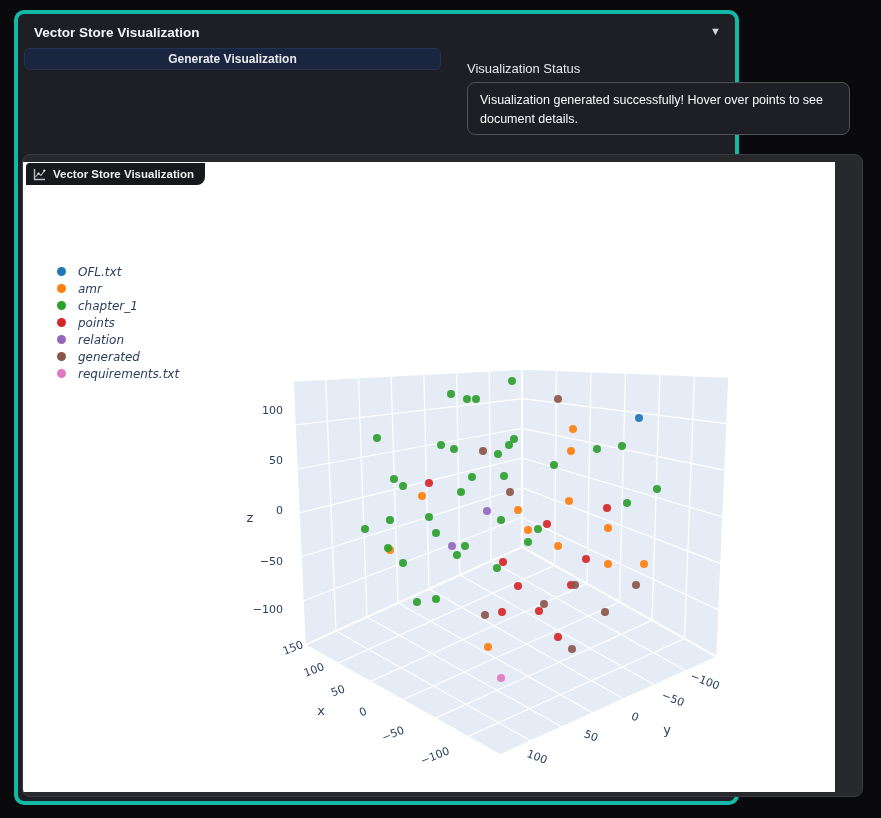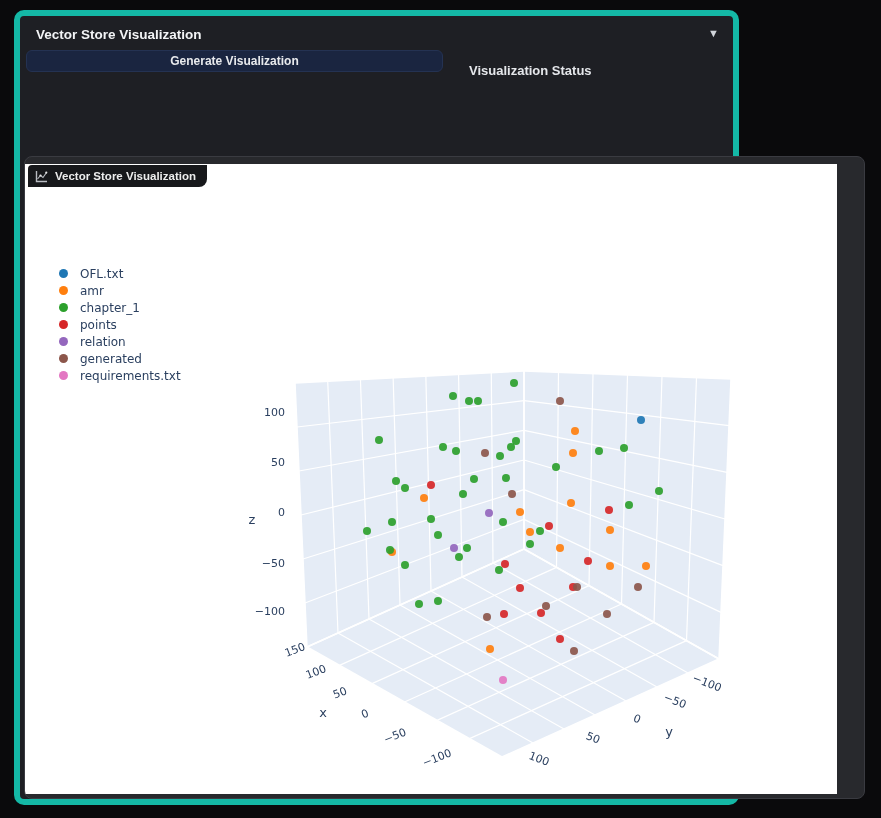--- a/index.html
+++ b/index.html
@@ -4,41 +4,41 @@
 <style>
   html,body{margin:0;padding:0;}
   body{
     width:881px;height:818px;position:relative;overflow:hidden;
     background:#0a0a0c;
     font-family:"Liberation Sans",sans-serif;
   }
   
   .panel{
     position:absolute;left:14px;top:10px;width:725px;height:795px;
-    background:#1e1f24;border:6px solid #14b8a6;border-radius:10px;
+    background:#1e1f24;border:4px solid #14b8a6;border-radius:10px;
     box-sizing:border-box;
   }
   .acc-header{
     position:absolute;left:0;top:0;width:100%;height:38px;cursor:pointer;
   }
   .acc-title{
     position:absolute;left:16px;top:11px;color:#f3f4f6;font-size:13.5px;font-weight:700;
   }
   .acc-arrow{
     position:absolute;right:14px;top:11px;color:#d1d5db;font-size:11px;
   }
   .gen-btn{
     position:absolute;left:6px;top:34px;width:417px;height:22px;
     background:#1a2540;border:1px solid #243252;border-radius:6px;
     color:#e8eaed;font-size:12px;font-weight:600;
     display:flex;align-items:center;justify-content:center;cursor:pointer;
     font-family:"Liberation Sans",sans-serif;
   }
   .status-label{
-    position:absolute;left:449px;top:47px;color:#e5e7eb;font-size:13px;font-weight:700;
+    position:absolute;left:449px;top:47px;color:#e5e7eb;font-size:13px;font-weight:400;
   }
   .status-box{
     position:absolute;left:449px;top:68px;width:383px;height:53px;
     border:1px solid #505259;border-radius:8px;background:#1e1f24;
     box-sizing:border-box;padding:8px 12px;
     color:#f9fafb;font-size:12.5px;line-height:1.55;
   }
   
   .plot-block{
     position:absolute;left:4px;top:140px;width:841px;height:643px;
@@ -59,21 +59,21 @@
   .fig-title{
     position:absolute;left:0;top:27px;width:100%;text-align:center;
     color:#2a3f5f;font-size:17.5px;
     font-family:"DejaVu Sans",sans-serif;
   }
   .legend{
     position:absolute;left:34px;top:101px;
     font-family:"DejaVu Sans",sans-serif;
   }
   .legend-item{
-    height:17px;display:flex;align-items:center;gap:12px;cursor:pointer;
+    height:17px;display:flex;align-items:center;gap:12px;cursor:pointer;font-style:italic;
   }
   .legend-dot{width:9px;height:9px;border-radius:50%;flex:0 0 auto;}
   .legend-text{font-size:12px;color:#2a3f5f;white-space:nowrap;}
   .scene-svg{position:absolute;left:0;top:0;}
   .pt{
     position:absolute;width:8px;height:8px;border-radius:50%;
     transform:translate(-50%,-50%);opacity:0.92;
   }
   .tick{
     position:absolute;color:#2a3f5f;font-size:11px;white-space:nowrap;
@@ -94,20 +94,23 @@
 <div class="panel">
 
   <div class="acc-header">
     <div class="acc-title">Vector Store Visualization</div>
     <div class="acc-arrow">▼</div>
   </div>
 
   <button class="gen-btn">Generate Visualization</button>
 
   <div class="status-label">Visualization Status</div>
+  <div class="status-box">
+    <span>Visualization generated successfully! Hover over points to see document details.</span>
+  </div>
 
   <div class="plot-block">
     <div class="fig-badge">
       <span>
         <svg width="13" height="13" viewBox="0 0 13 13">
           <path d="M1.5 1 L1.5 11.5 L12 11.5" stroke="#b9bcc2" stroke-width="1.4" fill="none"></path>
           <path d="M2.5 9 L5.5 5.5 L8 7.5 L11.5 2.5" stroke="#b9bcc2" stroke-width="1.1" fill="none"></path>
           <circle cx="5.5" cy="5.5" r="1.1" fill="#e8e8e8"></circle>
           <circle cx="11.3" cy="2.6" r="1.1" fill="#e8e8e8"></circle>
         </svg>

